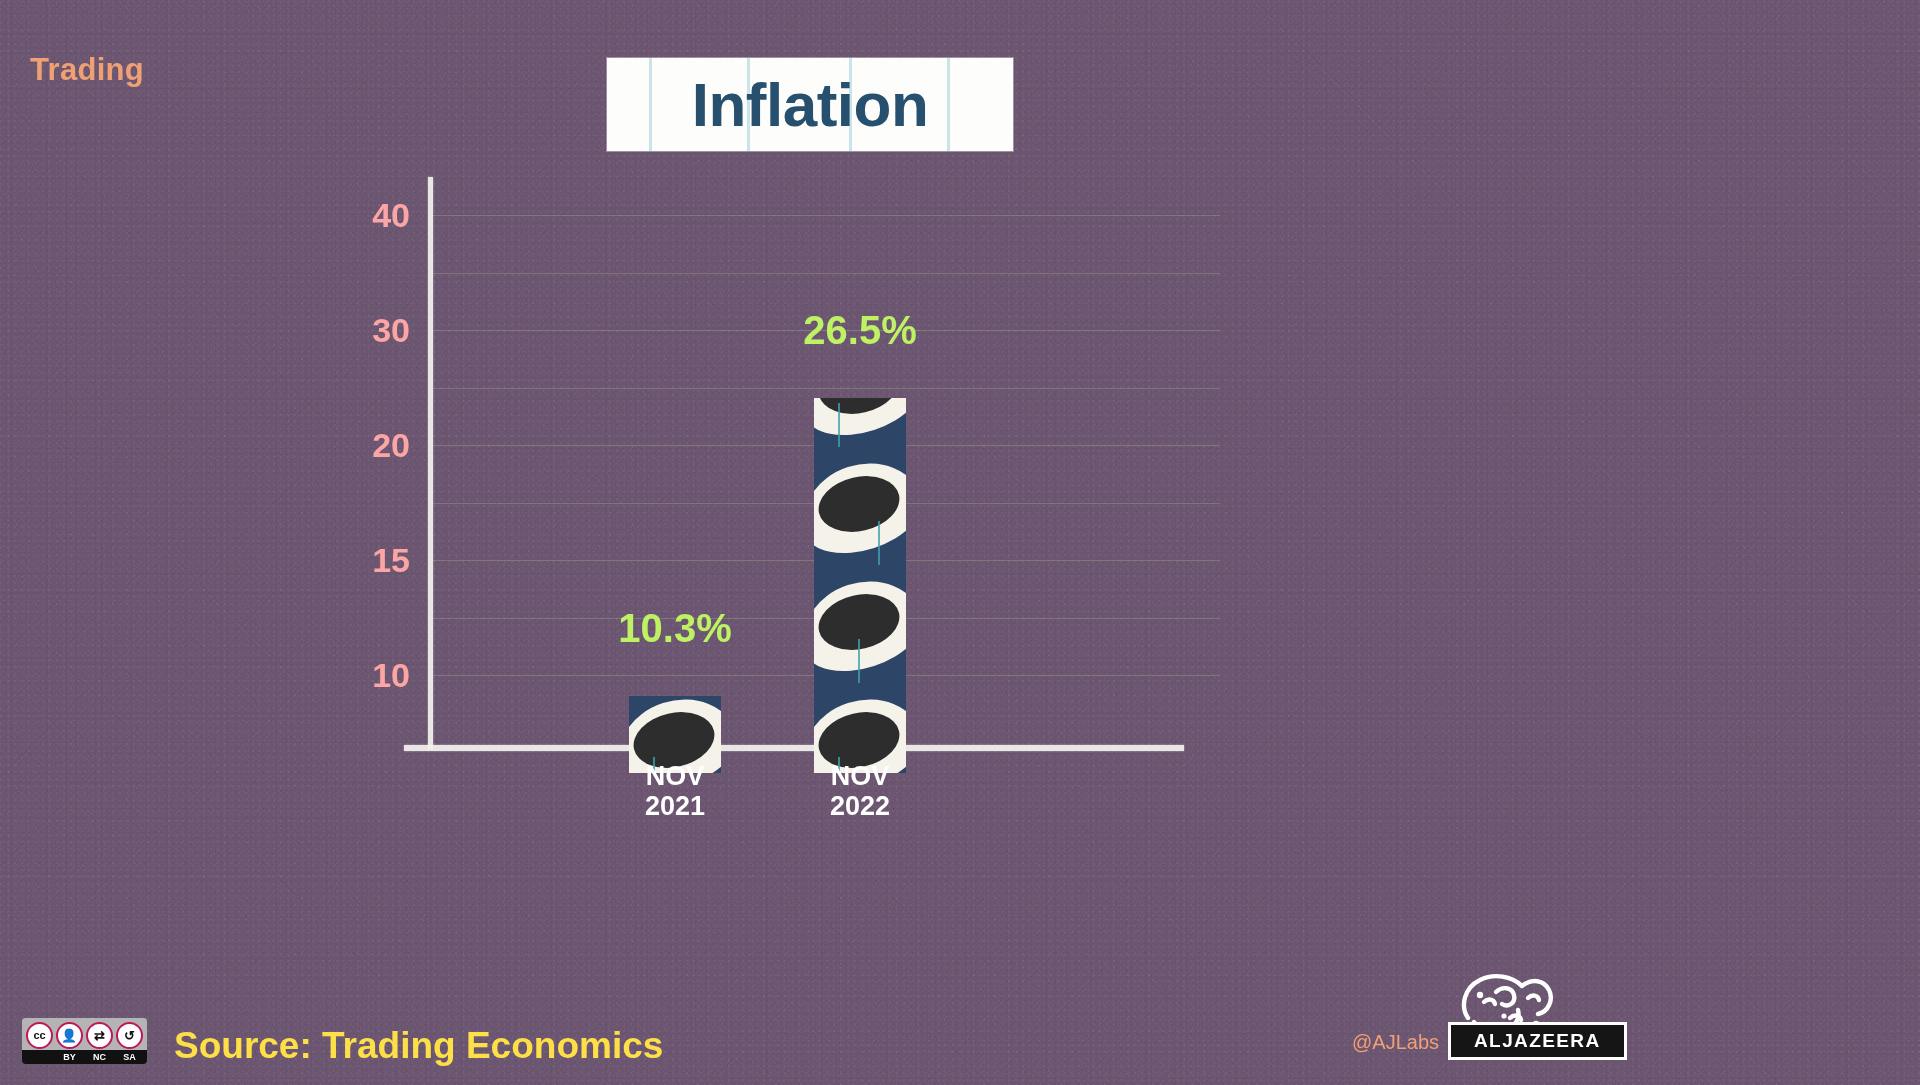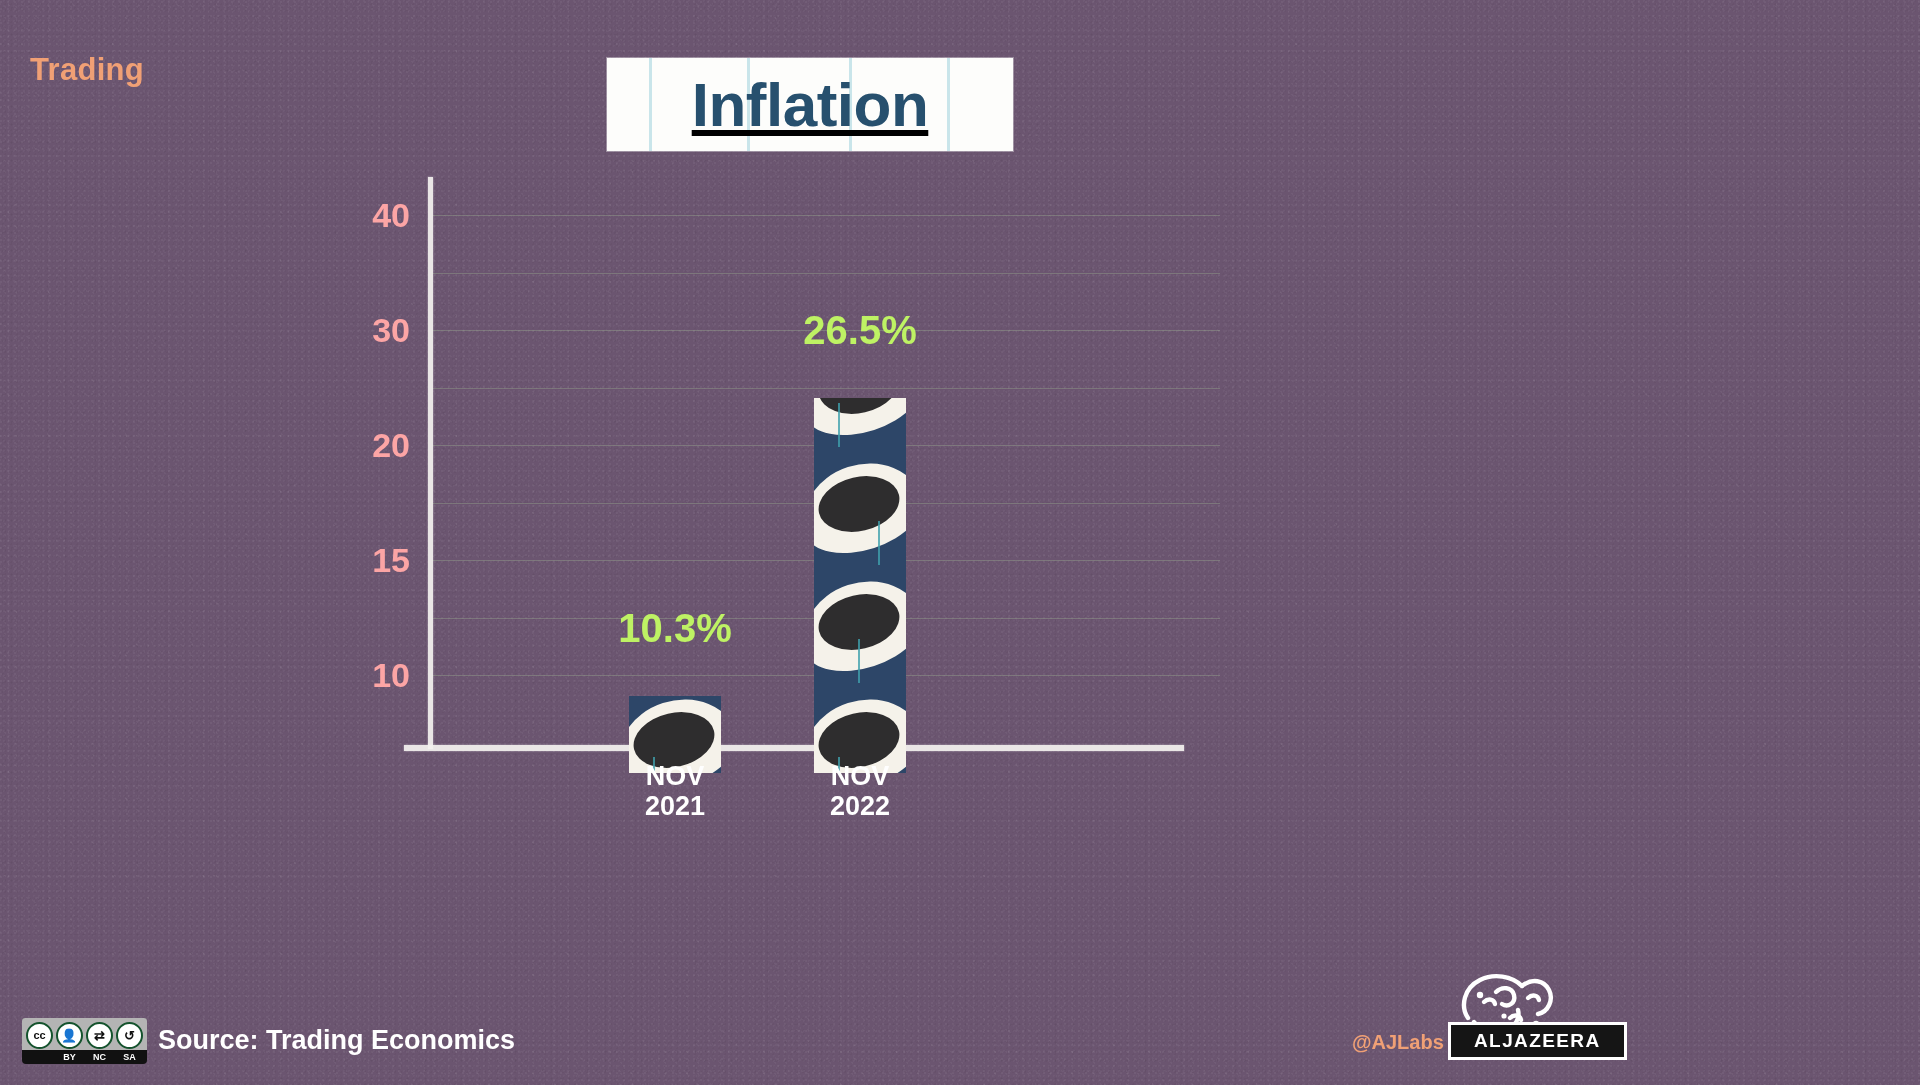--- a/index.html
+++ b/index.html
@@ -31,21 +31,20 @@
     left:30px; top:52px;
     font-size:31px; font-weight:bold; letter-spacing:.3px;
     color:#f0a075;
   }
   #title-panel {
     left:607px; top:58px; width:406px; height:93px;
     background:#fdfdfb;
     overflow:hidden;
     display:flex; align-items:center; justify-content:center;
     box-shadow:0 0 0 1px rgba(255,255,255,.35);
-    text-decoration:underline;
   }
   #title-panel .rule {
     position:absolute; top:0; bottom:0; width:3px;
     background:#bfe0e6; opacity:.85;
   }
   #title-panel .rule.r1 { left:42px; }
   #title-panel .rule.r2 { left:140px; }
   #title-panel .rule.r3 { left:242px; }
   #title-panel .rule.r4 { left:340px; }
   #chart-title {
@@ -125,40 +124,40 @@
   #cc-badge .row-icons {
     flex:1; display:flex; align-items:center; gap:3px;
     padding:3px 4px 0 4px; background:#b4b4b4;
     border-radius:3px 3px 0 0;
   }
   #cc-badge .cc-circle {
     width:27px; height:27px; border-radius:50%;
     background:#fff; color:#111;
     display:flex; align-items:center; justify-content:center;
     font-size:13px; font-weight:bold; line-height:1;
-    border:2px solid #14532d;
+    border:2px solid #be185d;
   }
   #cc-badge .cc-circle.wide { font-size:11px; }
   #cc-badge .row-labels {
     height:14px; display:flex; align-items:center;
     gap:3px; padding:0 4px;
   }
   #cc-badge .row-labels span {
     flex:1; text-align:center; color:#fff;
     font-size:9px; font-weight:bold;
   }
   #cc-badge .row-labels span.spacer { color:transparent; }
 
   #source-text {
-    left:158px; top:1025px;
-    font-size:27px; font-weight:bold; color:#ffffff;
+    left:174px; top:1025px;
+    font-size:37px; font-weight:bold; color:#fde047;
   }
   #handle-text {
     left:1352px; top:1031px;
-    font-size:20px; font-weight:bold; color:#f0a075;
+    font-size:20px; font-weight:normal; color:#f0a075;
   }
   #aj-logo {
     left:1450px; top:962px; width:110px; height:75px;
     color:#fff;
   }
   #aj-wordmark {
     left:1448px; top:1022px;
     background:#151515; border:3px solid #fff;
     padding:5px 23px;
     color:#fff; font-size:19px; font-weight:bold; letter-spacing:1.4px;

